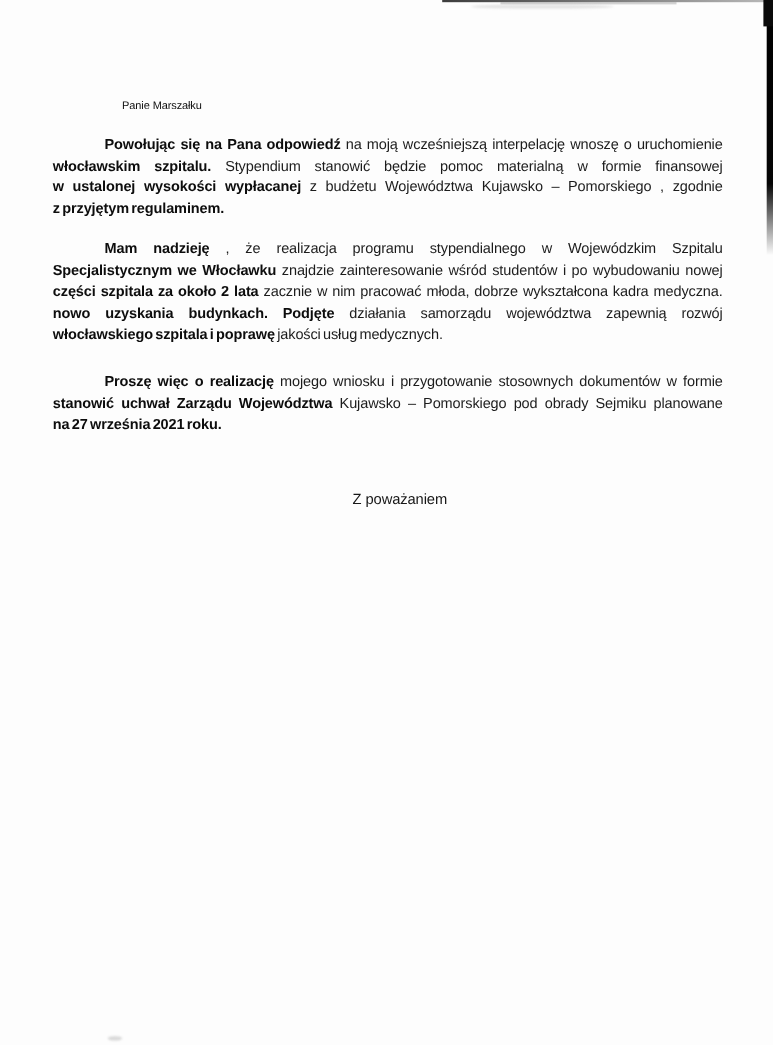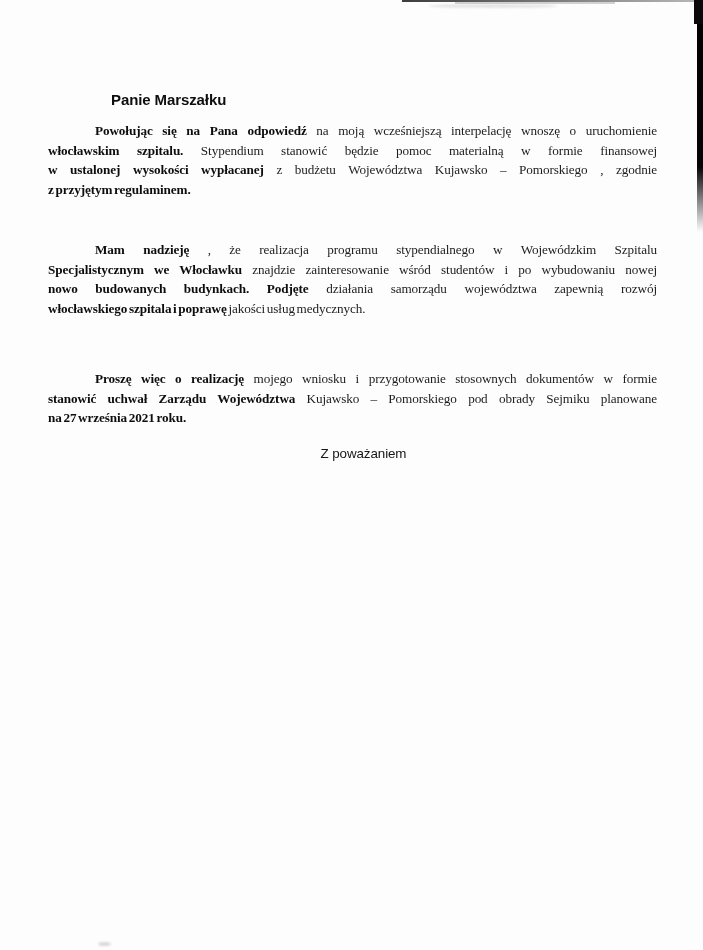--- a/index.html
+++ b/index.html
@@ -48,40 +48,40 @@
     top: 942px; left: 98px; width: 13px; height: 4px;
     background: rgba(185,185,185,0.55);
     filter: blur(1px);
     border-radius: 50%;
   }
 
   
   .salutation {
     position: absolute;
     left: 96px; top: 91px;
-    font-size: 15px;
-    font-weight: 700;
+    font-size: 10px;
+    font-weight: 400;
     color: #0e0e0e;
     letter-spacing: -0.1px;
     padding-left: 15px;
   }
   .para {
     position: absolute;
     left: 48px;
     width: 609px;
     font-size: 13.2px;
     line-height: 19.6px;
     letter-spacing: -0.1px;
     word-spacing: -1.5px;
     color: #1c1c1c;
   }
   .p1 { top: 121px; }
-  .p2 { top: 240px; }
-  .p3 { top: 369px; }
-  .line { text-align: justify; text-align-last: justify; white-space: normal; font-family: Liberation Serif, serif; }
+  .p2 { top: 216px; }
+  .p3 { top: 337px; }
+  .line { text-align: justify; text-align-last: justify; white-space: normal; }
   .line.indent { padding-left: 47px; }
   .line.last { text-align: left; text-align-last: left; }
   .line b { font-weight: 700; color: #0d0d0d; }
 
   .closing, .signature {
     position: absolute;
     left: 12px; width: 703px;
     text-align: center;
     font-size: 13.4px;
     color: #171717;
@@ -106,21 +106,22 @@
 
   <div class="para p1">
       <div class="line indent"><b>Powołując się na Pana odpowiedź</b> na moją wcześniejszą interpelację wnoszę o uruchomienie</div>
       <div class="line"><b>włocławskim szpitalu.</b>  Stypendium stanowić będzie pomoc materialną w formie finansowej</div>
       <div class="line"><b>w ustalonej wysokości wypłacanej</b> z budżetu Województwa Kujawsko – Pomorskiego , zgodnie</div>
       <div class="line last"><b>z przyjętym regulaminem.</b></div>
     </div>
   <div class="para p2">
       <div class="line indent"><b>Mam nadzieję</b> , że realizacja programu stypendialnego w Wojewódzkim Szpitalu</div>
       <div class="line"><b>Specjalistycznym we Włocławku</b> znajdzie zainteresowanie wśród studentów i po wybudowaniu nowej</div>
-      <div class="line"><b>nowo budowanych budynkach. Podjęte</b> działania samorządu województwa zapewnią rozwój</div>
+      <div class="line"><b>części szpitala za około 2 lata</b> zacznie w nim pracować młoda, dobrze wykształcona kadra medyczna.</div>
+      <div class="line"><b>nowo uzyskania budynkach. Podjęte</b> działania samorządu województwa zapewnią rozwój</div>
       <div class="line last"><b>włocławskiego szpitala i poprawę</b> jakości usług medycznych.</div>
     </div>
   <div class="para p3">
       <div class="line indent"><b>Proszę więc o realizację</b> mojego wniosku i przygotowanie stosownych dokumentów w formie</div>
       <div class="line"><b>stanowić uchwał Zarządu Województwa</b> Kujawsko – Pomorskiego pod obrady Sejmiku planowane</div>
       <div class="line last"><b>na 27 września 2021 roku.</b></div>
     </div>
 
   <div class="closing">Z poważaniem</div>
 

